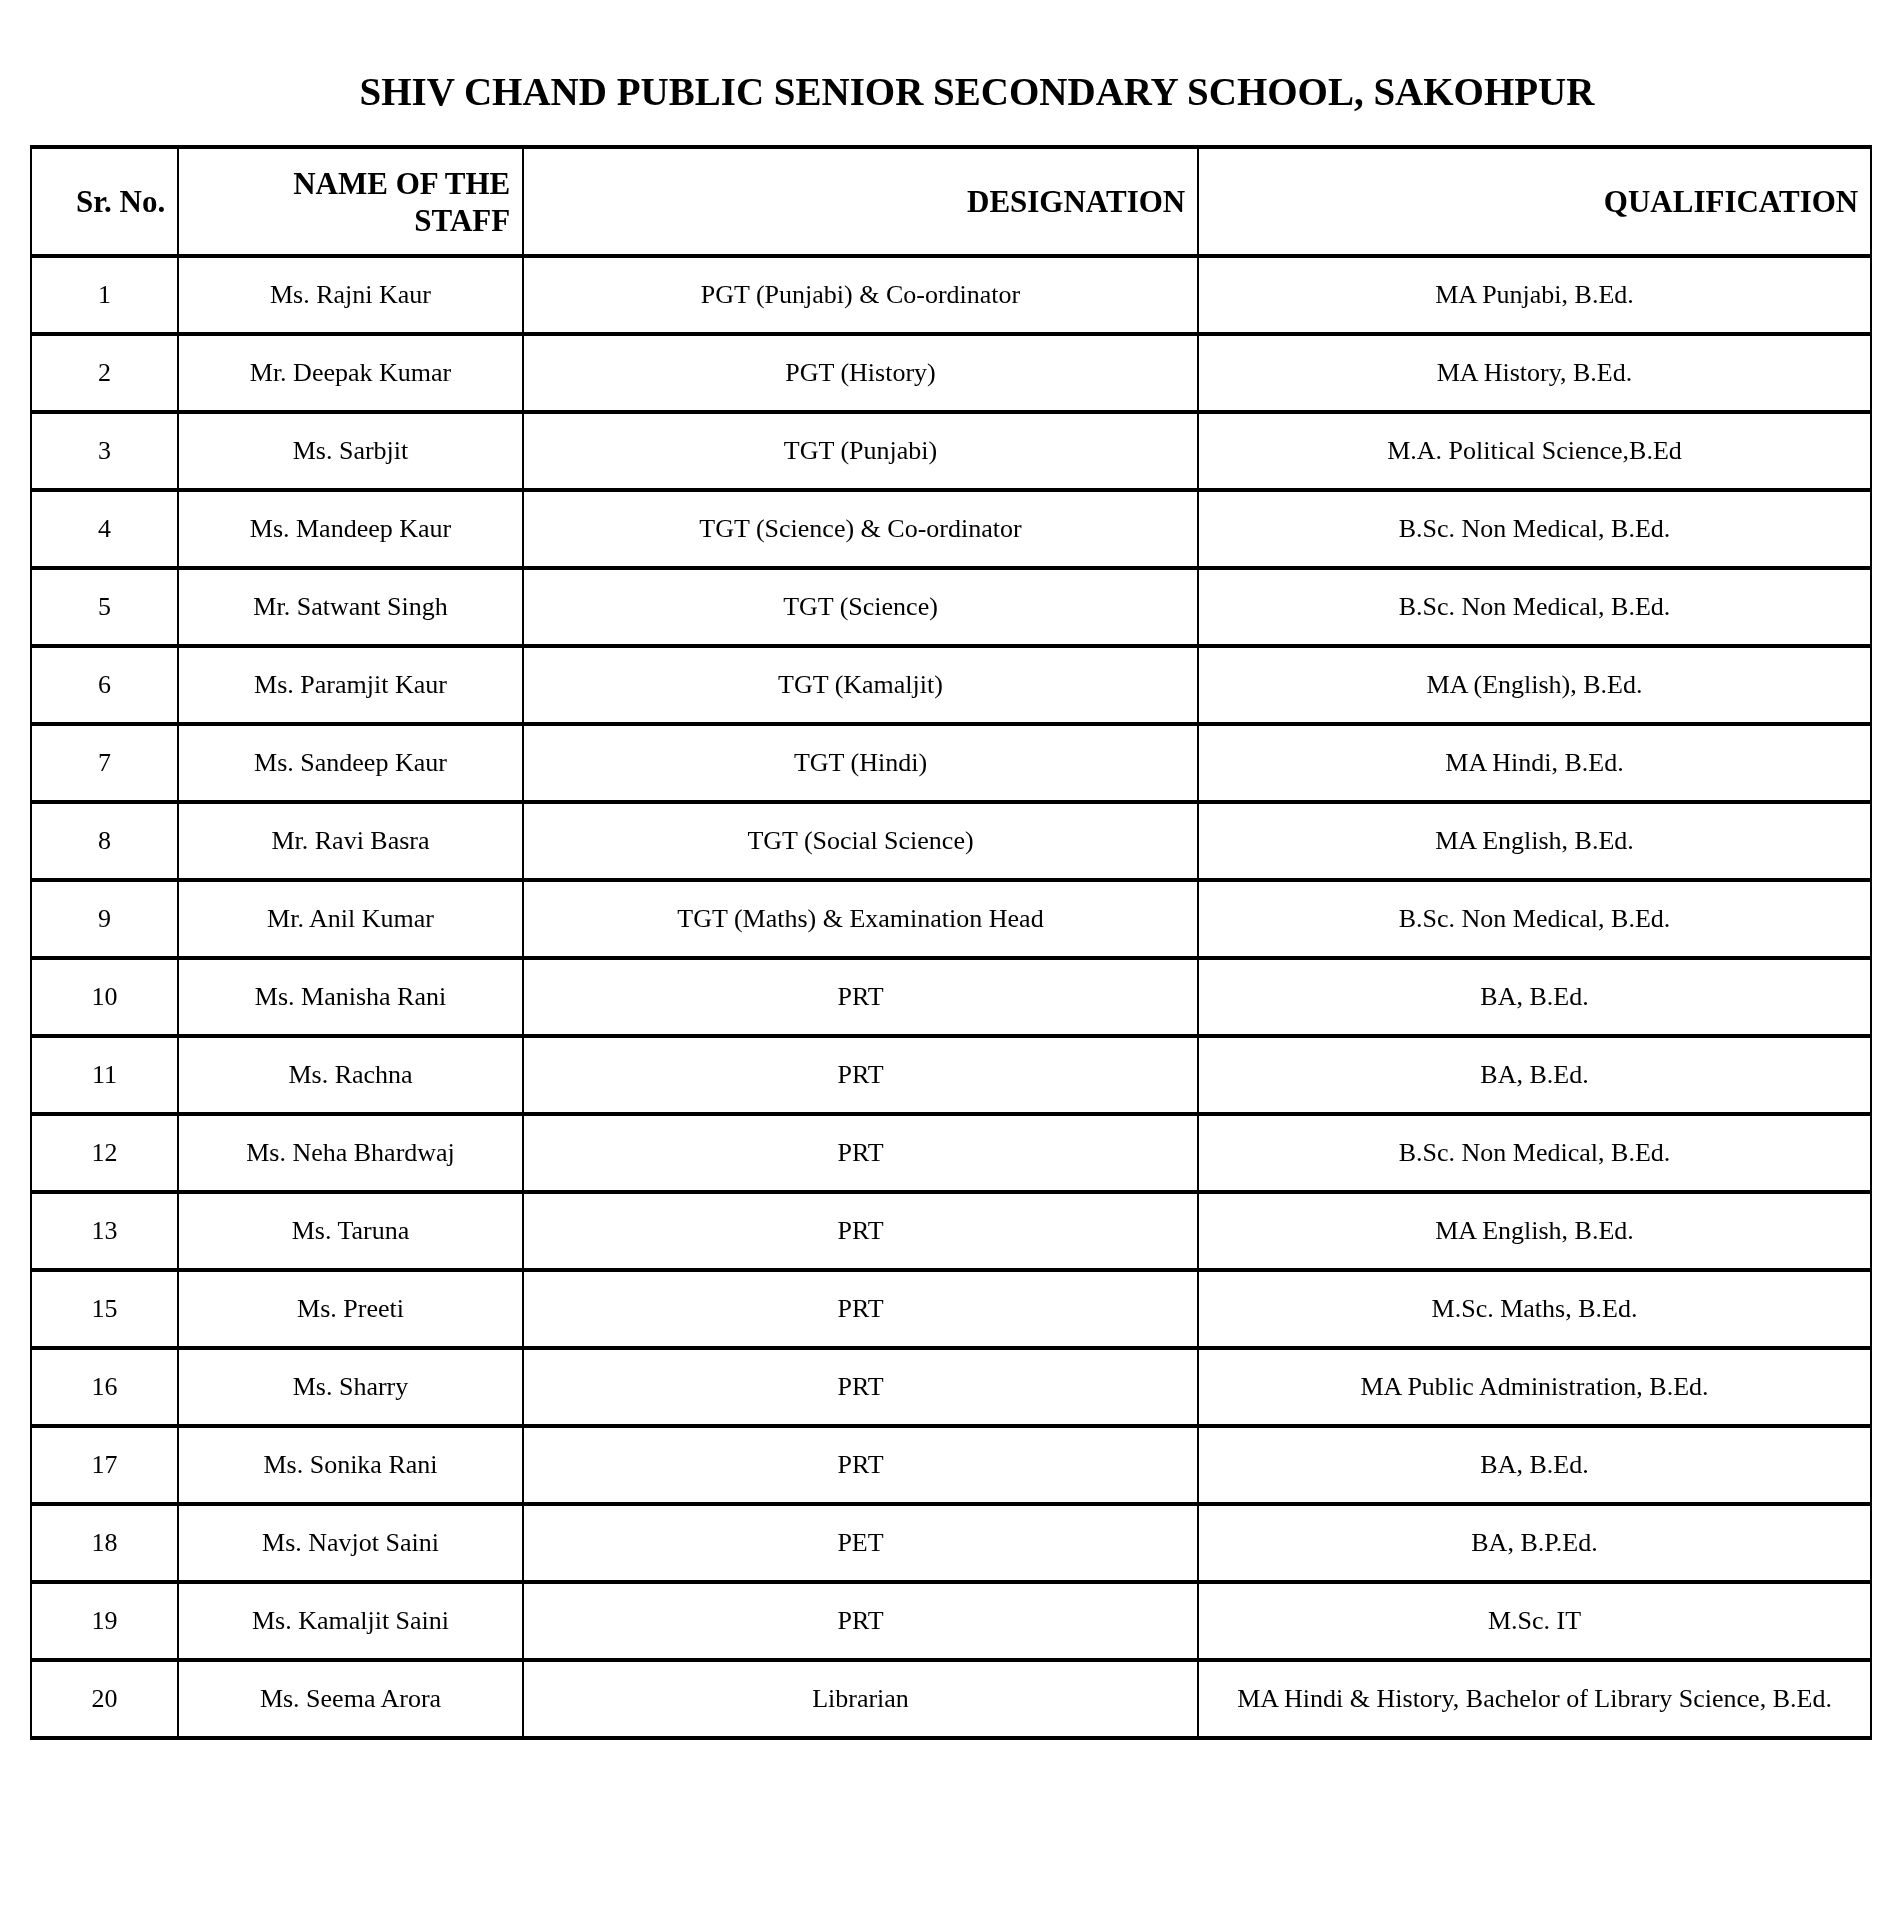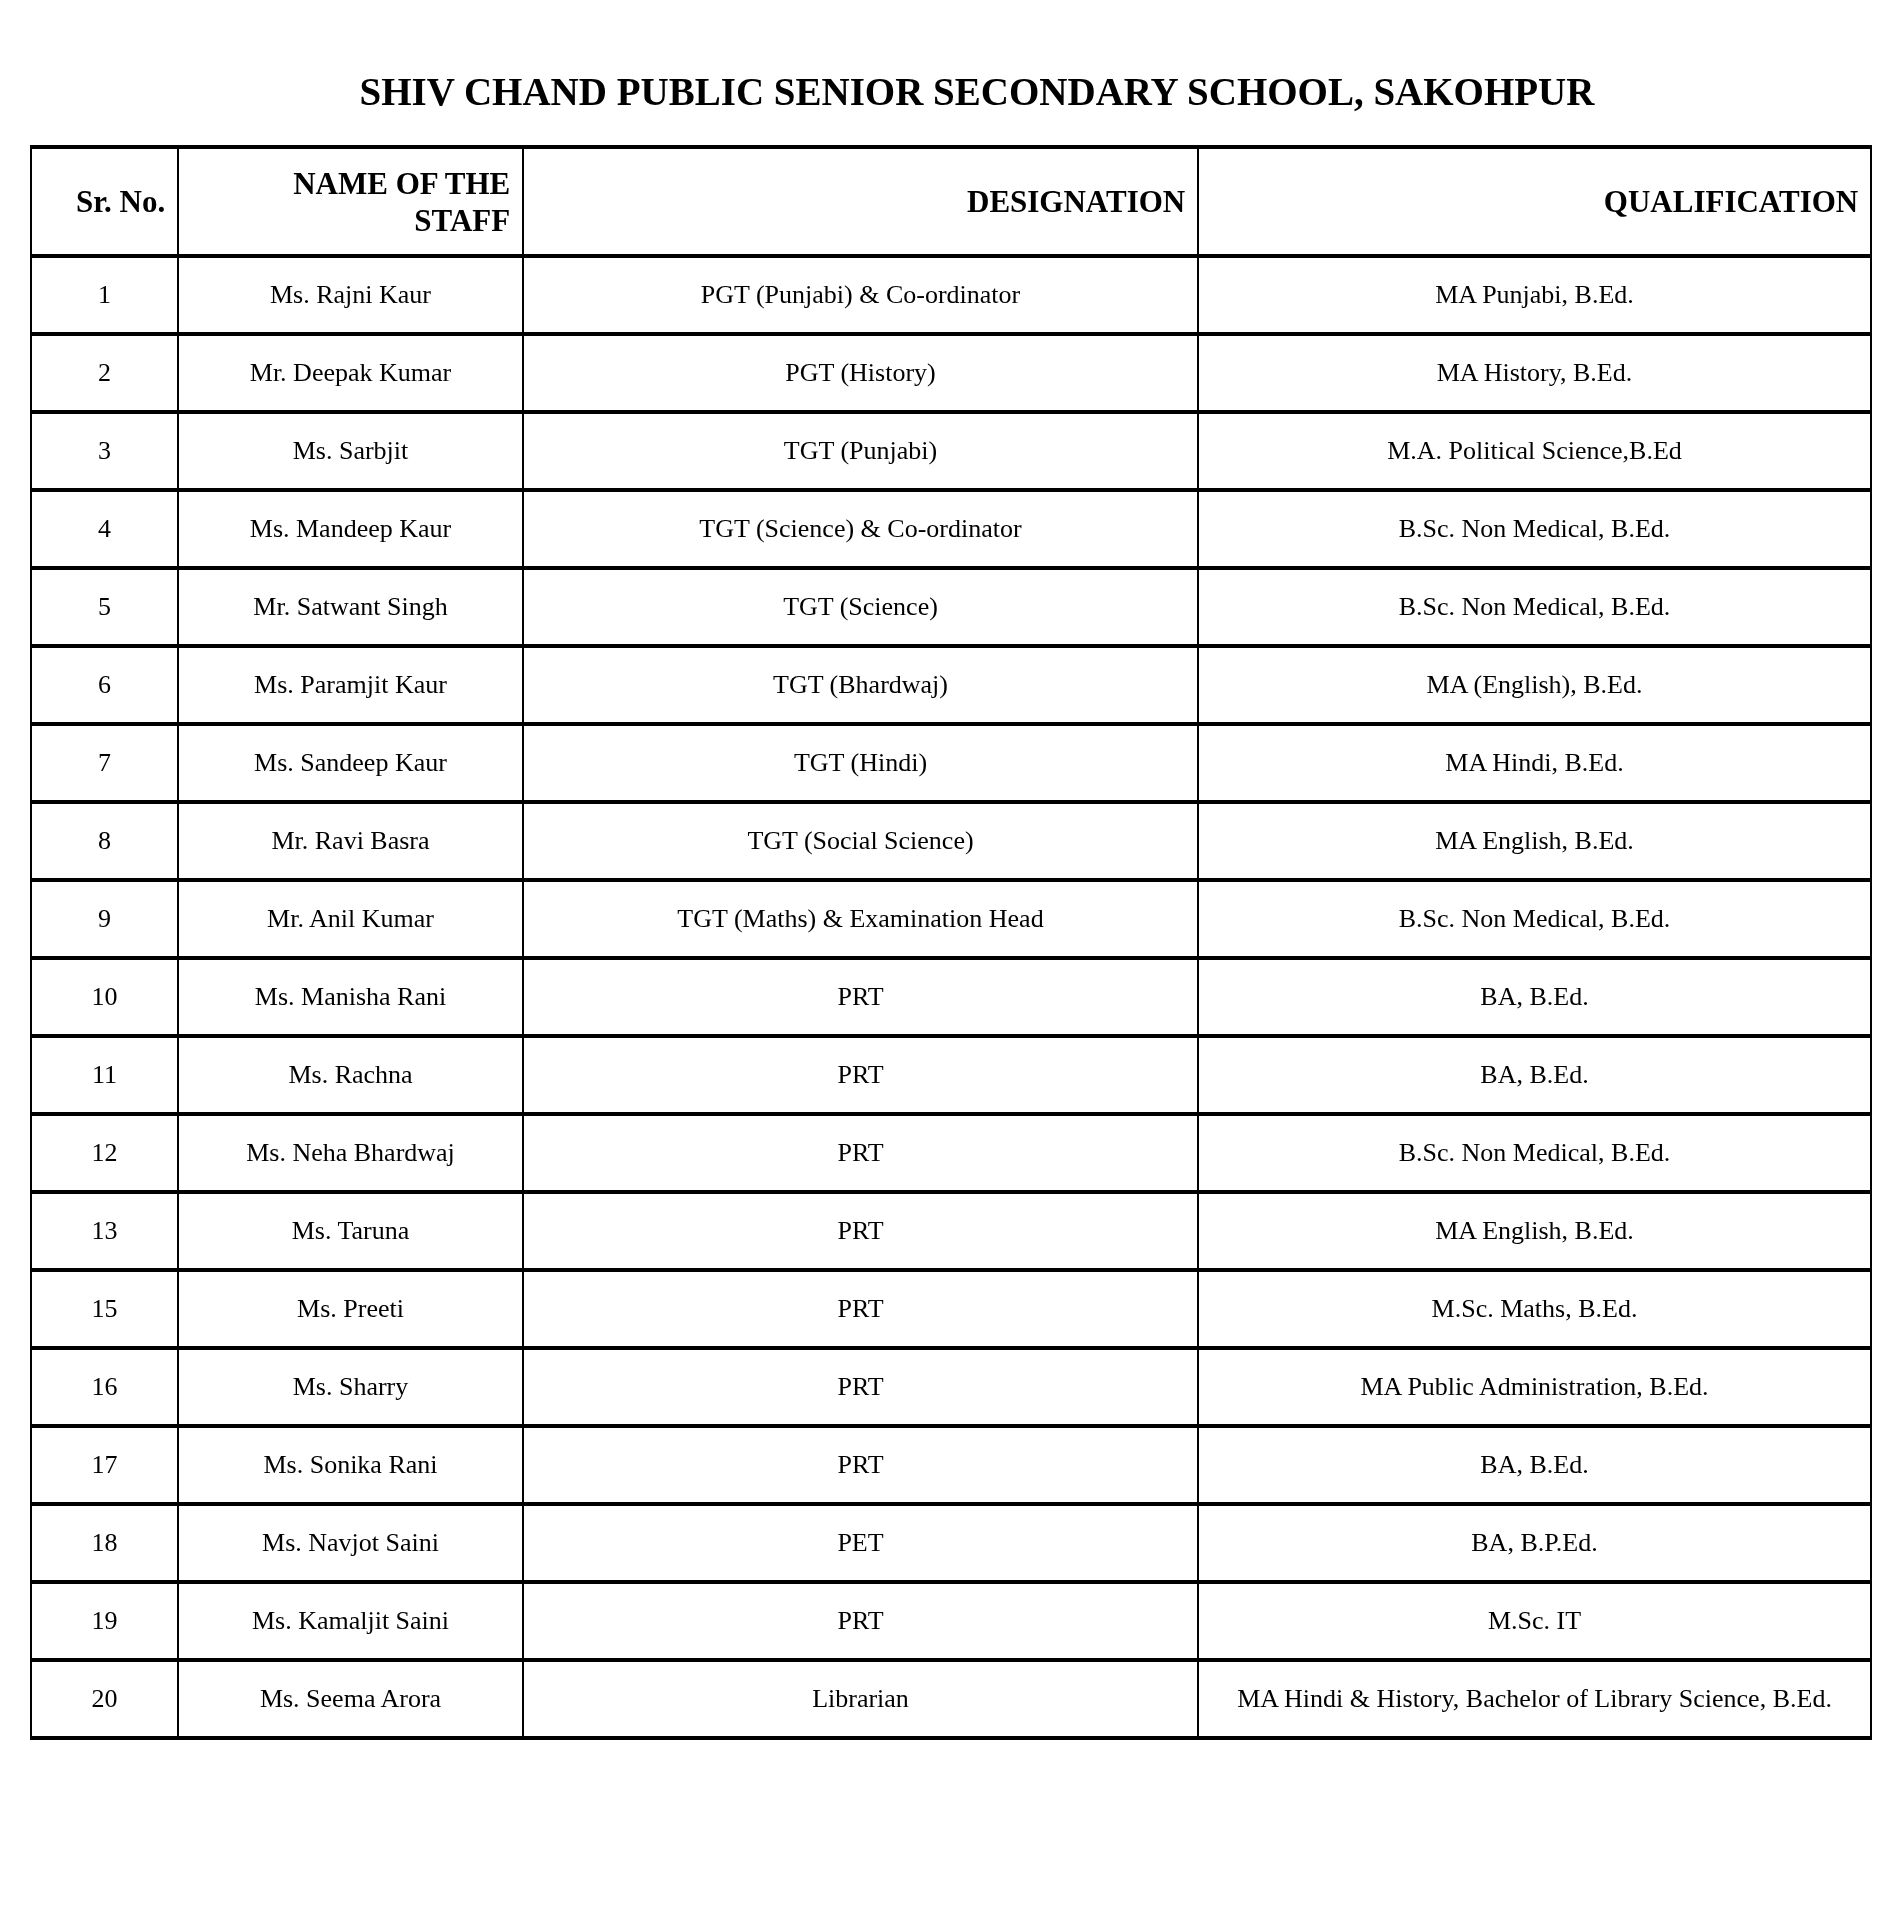--- a/index.html
+++ b/index.html
@@ -111,21 +111,21 @@
       </tr>
       <tr>
         <td>5</td>
         <td>Mr. Satwant Singh</td>
         <td>TGT (Science)</td>
         <td>B.Sc. Non Medical, B.Ed.</td>
       </tr>
       <tr>
         <td>6</td>
         <td>Ms. Paramjit Kaur</td>
-        <td>TGT (Bhardwaj)</td>
+        <td>TGT (Kamaljit)</td>
         <td>MA (English), B.Ed.</td>
       </tr>
       <tr>
         <td>7</td>
         <td>Ms. Sandeep Kaur</td>
         <td>TGT (Hindi)</td>
         <td>MA Hindi, B.Ed.</td>
       </tr>
       <tr>
         <td>8</td>

